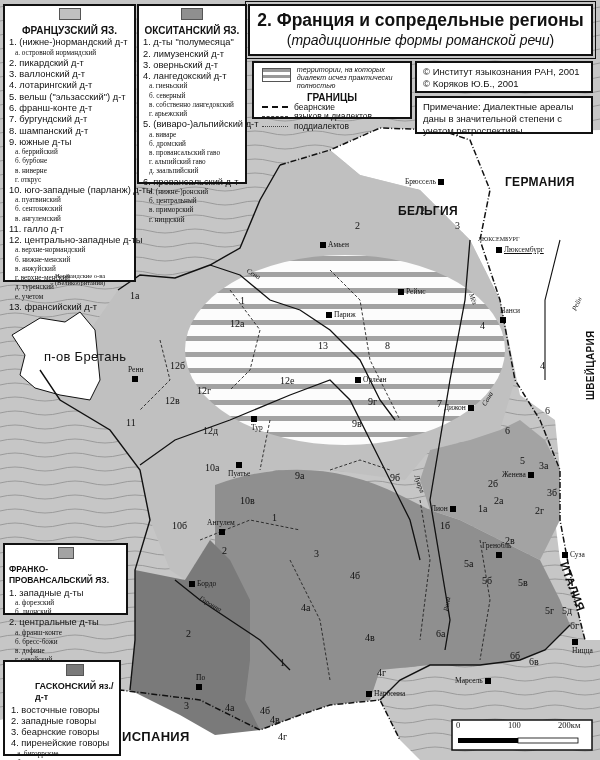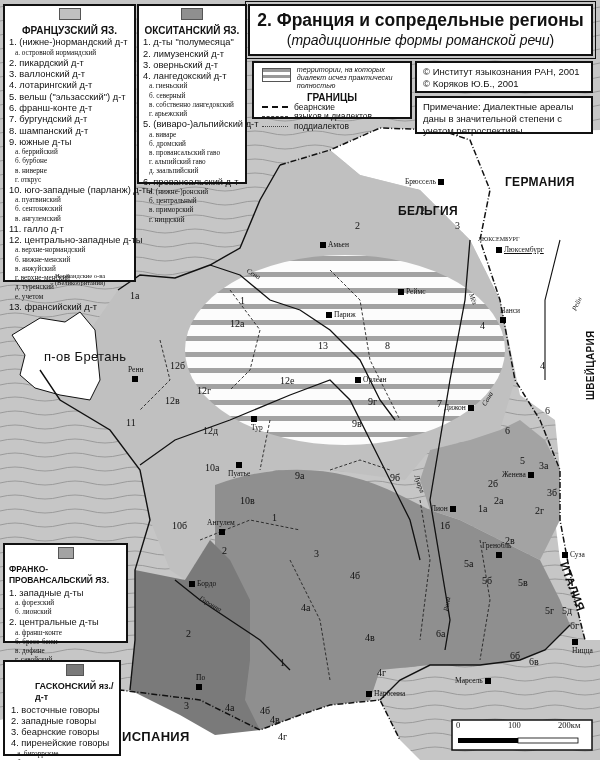--- a/index.html
+++ b/index.html
@@ -178,21 +178,21 @@
       <span>поддиалектов</span>
     </div>
 </div>
 
 <div class="box" style="left:415px;top:61px;width:178px;height:32px;padding:3px 6px;font-size:9.5px;line-height:12px;">
   <div>© Институт языкознания РАН, 2001</div>
   <div>© Коряков Ю.Б., 2001</div>
 </div>
 <div class="box note-text" style="left:415px;top:96px;width:178px;height:38px;">Примечание: Диалектные ареалы даны в значительной степени с учетом ретроспективы.</div>
 
-<div class="box legend" id="lg-frp" style="left:3px;top:543px;width:125px;height:100px;">
+<div class="box legend" id="lg-frp" style="left:3px;top:543px;width:125px;height:72px;">
   <div class="hdr" style="font-size:8.5px;">
       <span class="swatch" style="background:#a3a3a3;width:14px;"></span>
       <span>ФРАНКО-ПРОВАНСАЛЬСКИЙ ЯЗ.</span>
     </div>
   <div class="list">
       <div class="item">1. западные д-ты</div>
       <div class="sub">а. форезский</div>
       <div class="sub">б. лионский</div>
       <div class="item">2. центральные д-ты</div>
       <div class="sub">а. франш-конте</div>

